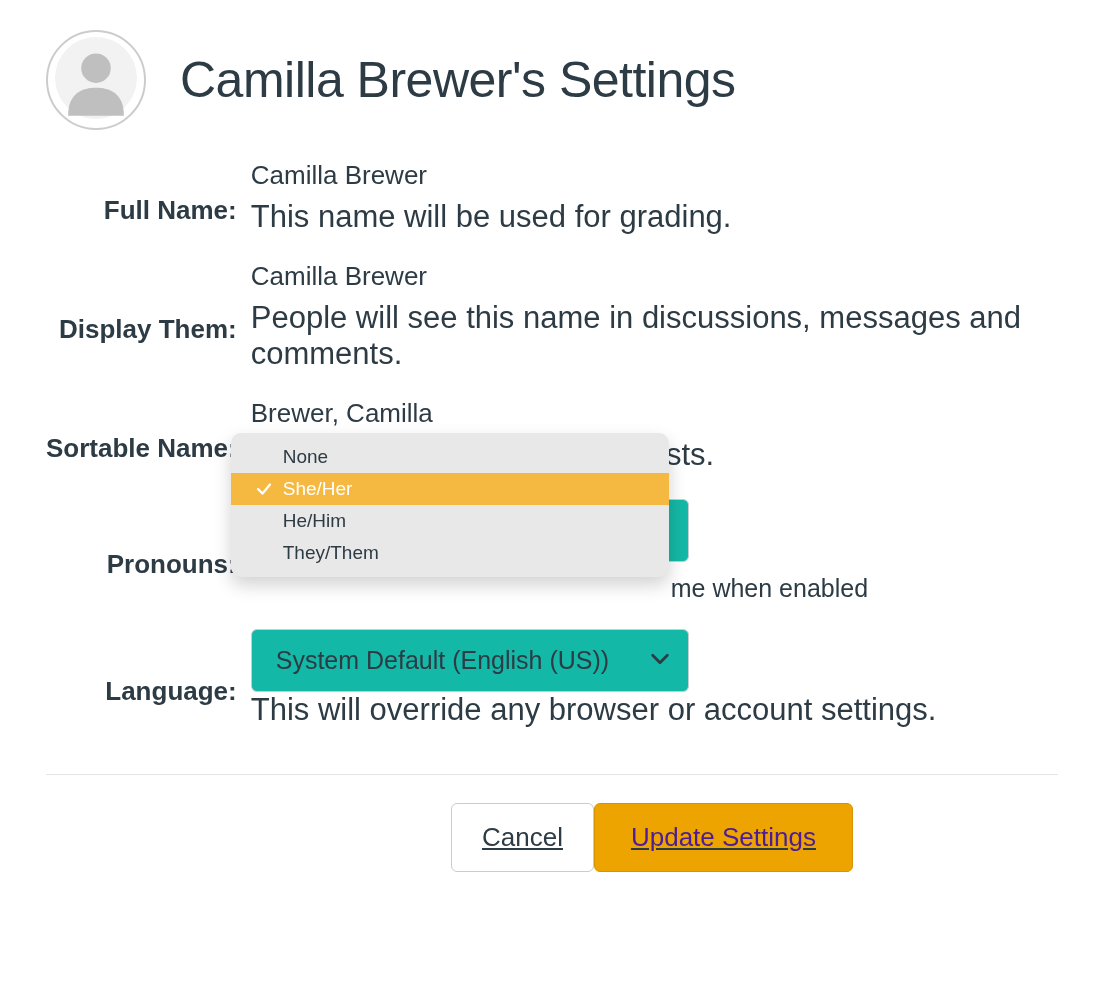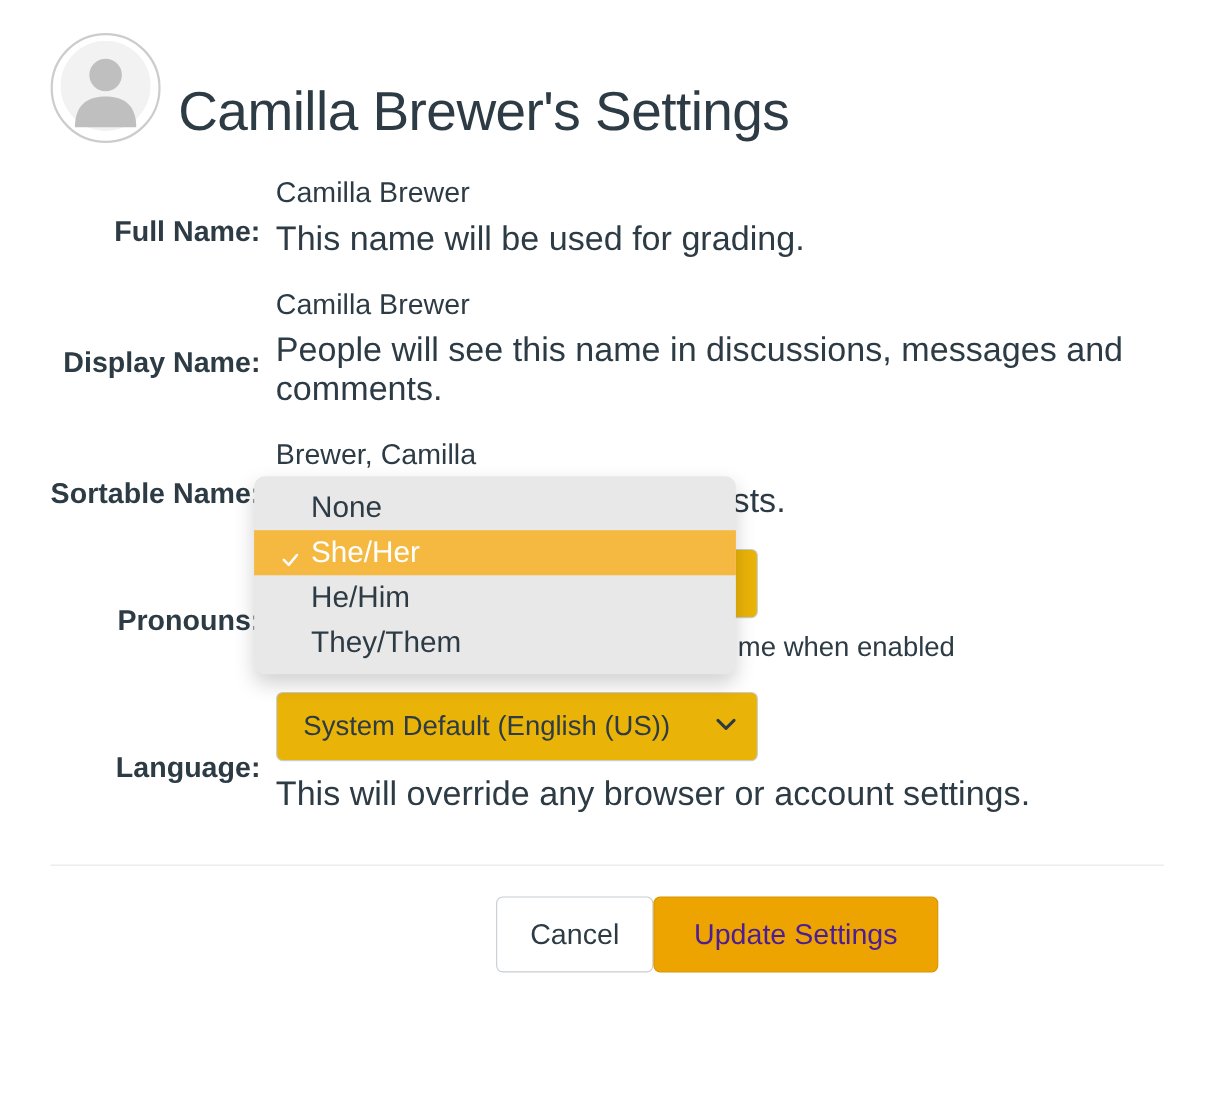--- a/index.html
+++ b/index.html
@@ -3,21 +3,21 @@
   <meta charset="utf-8">
   <style>
     * { box-sizing: border-box; margin: 0; padding: 0; }
     body {
       font-family: -apple-system, BlinkMacSystemFont, "Segoe UI", Helvetica, Arial, sans-serif;
       background: #fff;
       color: #2d3b45;
       padding: 30px 46px;
       width: 1104px;
     }
-    .header { display: flex; align-items: flex-end; gap: 16px; margin-bottom: 30px; }
+    .header { display: flex; align-items: center; gap: 34px; margin-bottom: 30px; }
     .avatar {
       width: 100px; height: 100px; border-radius: 50%;
       border: 2px solid #ccc; background: #fff;
       display: flex; align-items: center; justify-content: center;
       overflow: hidden;
     }
     .avatar svg { width: 82px; height: 82px; }
     .page-title { font-size: 50px; font-weight: 400; color: #2d3b45; letter-spacing: -0.5px; }
 
     .form-table { display: table; width: 100%; border-spacing: 0; }
@@ -41,21 +41,21 @@
       position: relative;
       width: 438px;
       max-width: 100%;
     }
     .select-ctl {
       width: 100%;
       font-size: 25px;
       padding: 16px 50px 16px 24px;
       border: 1px solid #c7cdd1;
       border-radius: 6px;
-      background: #eab308;
+      background: #14b8a6;
       color: #2d3b45;
       text-align: left;
       white-space: nowrap; overflow: hidden; text-overflow: ellipsis;
       cursor: pointer;
     }
     .select-wrap .chev {
       position: absolute; right: 18px; top: 50%; transform: translateY(-50%);
       pointer-events: none;
     }
     .chev svg { width: 22px; height: 22px; }
@@ -72,36 +72,36 @@
       top: -66px;
       left: -20px;
       width: 438px;
       background: #e8e8e8;
       border-radius: 10px;
       box-shadow: 0 8px 18px rgba(0,0,0,0.18);
       padding: 8px 0;
       z-index: 10;
     }
     .dropdown-item {
-      display: flex; align-items: flex-end;
-      font-size: 27px;
+      display: flex; align-items: center;
+      font-size: 19px;
       padding: 5px 18px 5px 20px;
       cursor: pointer;
     }
     .dropdown-item .check {
       width: 26px; display: inline-flex; justify-content: center;
       margin-right: 6px;
     }
     .dropdown-item .check svg { width: 18px; height: 18px; }
     .dropdown-item.selected { background: #f5b942; color: #fff; }
     .dropdown-item.selected .check svg path { stroke: #fff; }
 
     .divider { border: none; border-top: 1px solid #e3e6e8; margin: 20px 0 28px 0; }
 
-    .actions { display: flex; justify-content: center; margin-left: 200px; }
+    .actions { display: flex; justify-content: center; margin-left: 200px; text-decoration: underline; }
     .btn {
       font-size: 26px;
       padding: 18px 30px;
       border-radius: 6px;
       cursor: pointer;
     }
     .btn-secondary {
       background: #fff;
       color: #2d3b45;
       border: 1px solid #c7cdd1;
@@ -134,21 +134,21 @@
 
   <div class="form-row">
     <div class="form-label">Full Name:</div>
     <div class="form-val">
       <div class="value-text">Camilla Brewer</div>
       <div class="hint">This name will be used for grading.</div>
     </div>
   </div>
 
   <div class="form-row">
-    <div class="form-label">Display Name:</div>
+    <div class="form-label">Display Them:</div>
     <div class="form-val">
       <div class="value-text">Camilla Brewer</div>
       <div class="hint">People will see this name in discussions, messages and comments.</div>
     </div>
   </div>
 
   <div class="form-row">
     <div class="form-label">Sortable Name:</div>
     <div class="form-val">
       <div class="value-text">Brewer, Camilla</div>
@@ -198,21 +198,21 @@
     <div class="form-label">Language:</div>
     <div class="form-val">
       <div class="select-wrap">
         <button class="select-ctl">System Default (English (US))</button>
         <span class="chev">
           <svg viewBox="0 0 24 24">
               <path d="M4 8 L12 16 L20 8" fill="none" stroke="#2d3b45" stroke-width="3" stroke-linecap="round" stroke-linejoin="round"></path>
             </svg>
         </span>
       </div>
-      <div class="hint" style="margin-top:12px;">This will override any browser or account settings.</div>
+      <div class="hint" style="">This will override any browser or account settings.</div>
     </div>
   </div>
 
 
 </div>
 
 <hr class="divider">
 
 <div class="actions">
   <button class="btn btn-secondary">Cancel</button>

